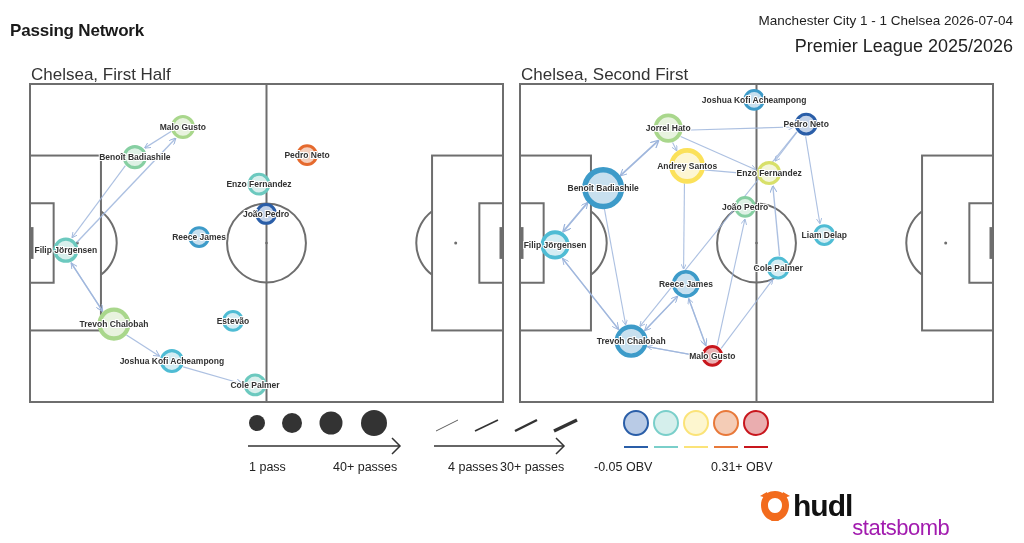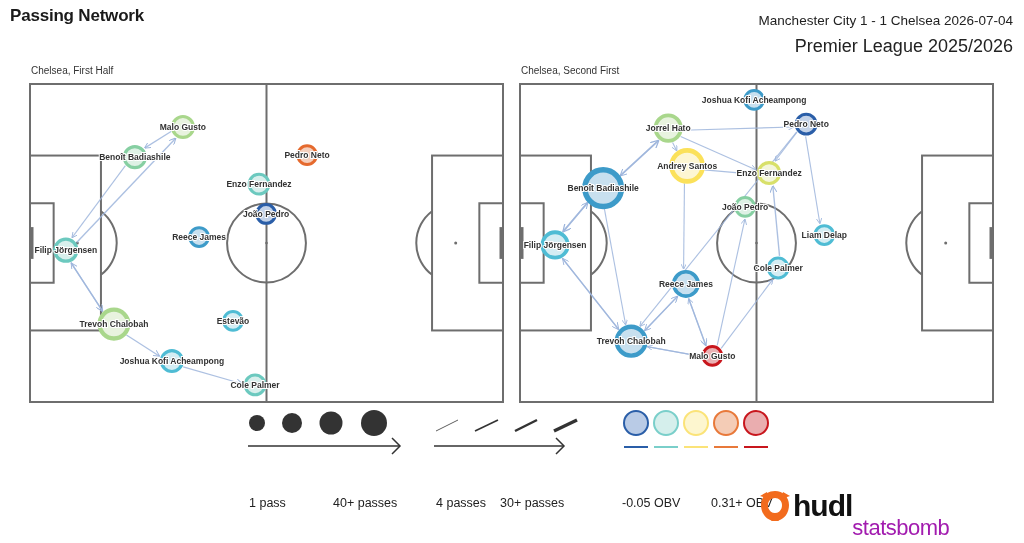--- a/index.html
+++ b/index.html
@@ -1,24 +1,24 @@
 <!DOCTYPE html>
 <html><head>
 <meta charset="utf-8">
 <style>
   html, body { margin:0; padding:0; background:#ffffff; }
   body { width:1024px; height:543px; position:relative; overflow:hidden; font-family:"Liberation Sans", "DejaVu Sans", sans-serif; color:#222; }
-  .title { position:absolute; left:10px; top:6px; font-size:17px; font-weight:bold; color:#1a1a1a; letter-spacing:-0.2px; }
+  .title { position:absolute; left:10px; top:21px; font-size:17px; font-weight:bold; color:#1a1a1a; letter-spacing:-0.2px; }
   .match { position:absolute; right:11px; top:13px; font-size:13.5px; color:#222; text-align:right; }
   .comp { position:absolute; right:11px; top:36px; font-size:18px; color:#222; text-align:left; }
-  .panel-title { position:absolute; top:65px; font-size:10px; color:#333; }
+  .panel-title { position:absolute; top:65px; font-size:17px; color:#333; }
   #pt1 { left:31px; } #pt2 { left:521px; }
   svg.pitch { position:absolute; top:0; left:0; }
   .legend { position:absolute; top:400px; left:0; width:1024px; height:90px; }
-  .leg-text { position:absolute; top:460px; font-size:12.5px; color:#222;margin-top:36px; }
+  .leg-text { position:absolute; top:460px; font-size:12.5px; color:#222; }
   .logo { position:absolute; left:757px; top:486px; height:40px; display:flex; align-items:center; }
   .logo .hudl { font-size:30px; font-weight:bold; color:#111; letter-spacing:-1px; }
   .logo .sb { font-size:22px; color:#a21caf; letter-spacing:-0.5px;margin-top:44px; }
 </style>
 </head>
 <body>
 
 <div class="title">Passing Network</div>
 <div class="match">Manchester City 1 - 1 Chelsea 2026-07-04</div>
 <div class="comp">Premier League 2025/2026</div>
@@ -226,23 +226,23 @@
       <line x1="684" y1="47" x2="708" y2="47" stroke="#fbe378" stroke-width="2"></line>
       <circle cx="726" cy="23" r="12" fill="#f4ccb6" stroke="#e8793a" stroke-width="2"></circle>
       <line x1="714" y1="47" x2="738" y2="47" stroke="#e8793a" stroke-width="2"></line>
       <circle cx="756" cy="23" r="12" fill="#eaadaf" stroke="#c8161d" stroke-width="2"></circle>
       <line x1="744" y1="47" x2="768" y2="47" stroke="#c8161d" stroke-width="2"></line>
     </g>
 </svg>
 
 <div class="leg-text" style="left:249px">1 pass</div>
 <div class="leg-text" style="left:333px">40+ passes</div>
-<div class="leg-text" style="left:436px">4 passes</div>
+<div class="leg-text" style="left:448px">4 passes</div>
 <div class="leg-text" style="left:500px">30+ passes</div>
-<div class="leg-text" style="left:622px">-0.05 OBV</div>
+<div class="leg-text" style="left:594px">-0.05 OBV</div>
 <div class="leg-text" style="left:711px">0.31+ OBV</div>
 
 <div class="logo">
   <svg width="36" height="36" viewBox="0 0 36 36">
     <path d="M18 3 C10 3 4 9 4 17 C4 26 10 33 18 33 C26 33 32 26 32 17 C32 9 26 3 18 3 Z M18 10 C22 10 25 13 25 17 C25 22 22 25 18 25 C14 25 11 22 11 17 C11 13 14 10 18 10 Z" fill="#f26b1d"></path>
     <path d="M3 8 L10 4 L12 11 Z M33 8 L26 4 L24 11 Z M14 33 L18 27 L22 33 Z" fill="#f26b1d"></path>
   </svg>
   <span class="hudl">hudl</span>
     <span class="sb">statsbomb</span>
 </div>

